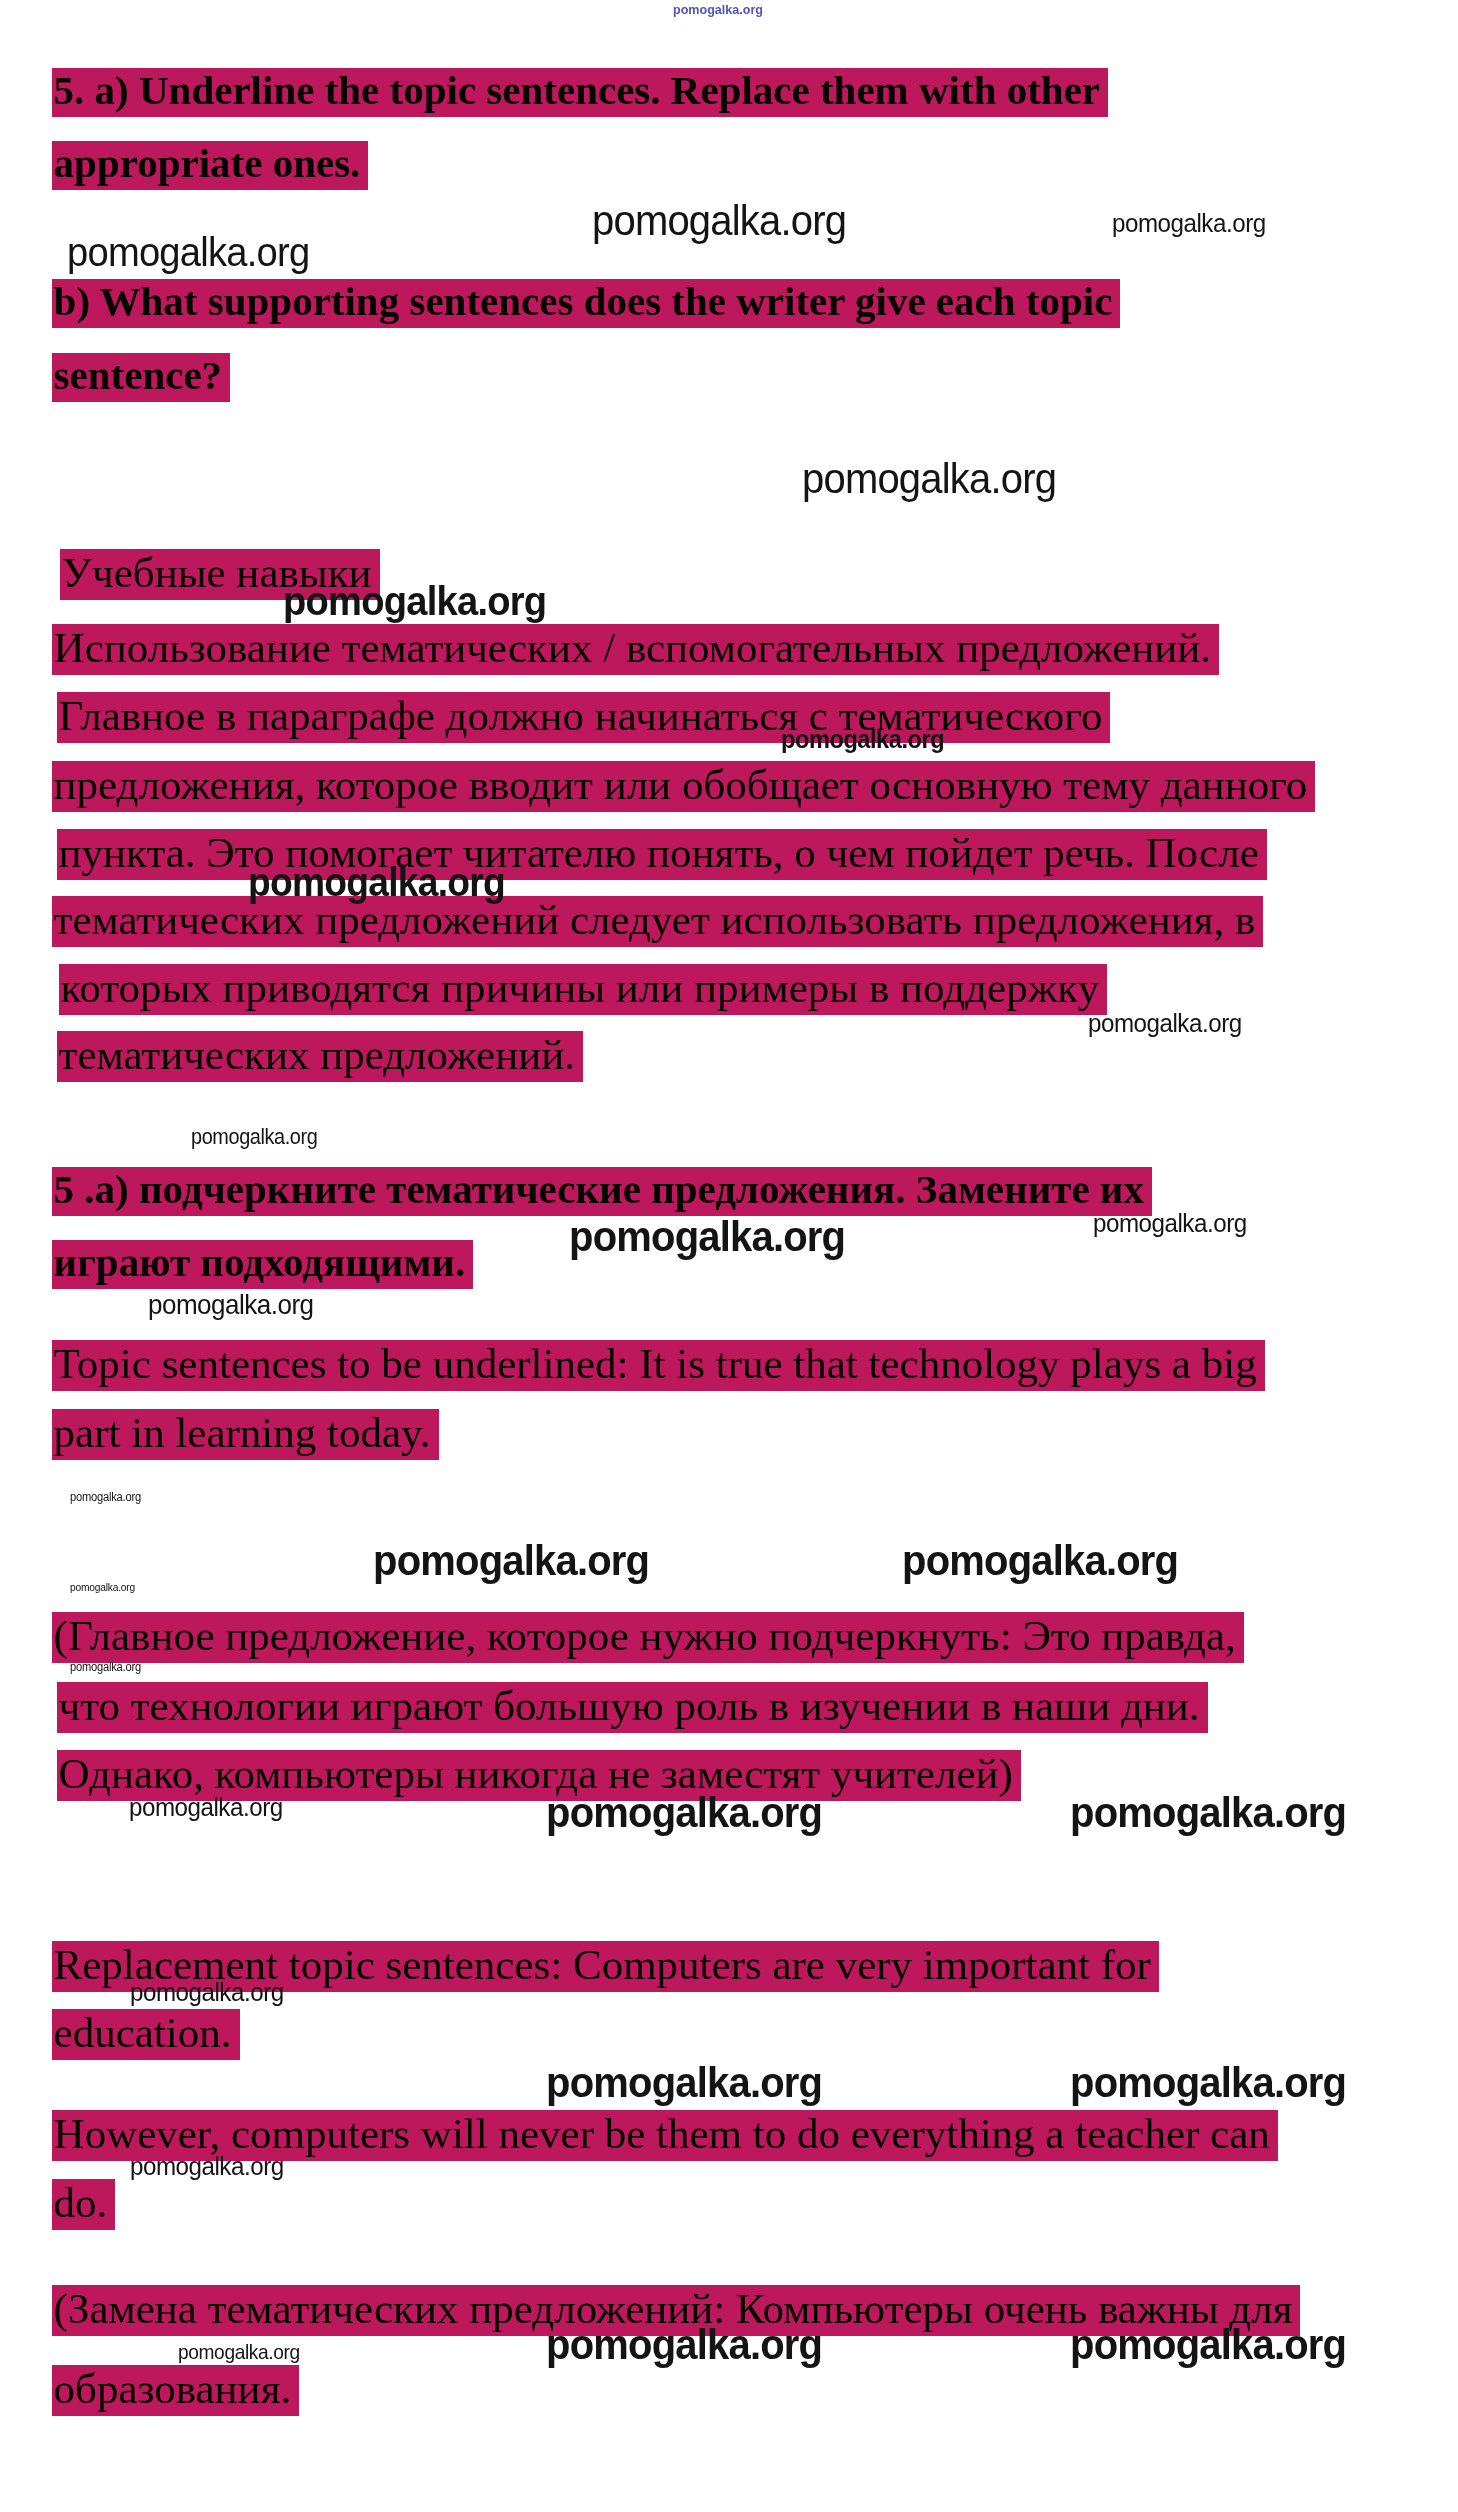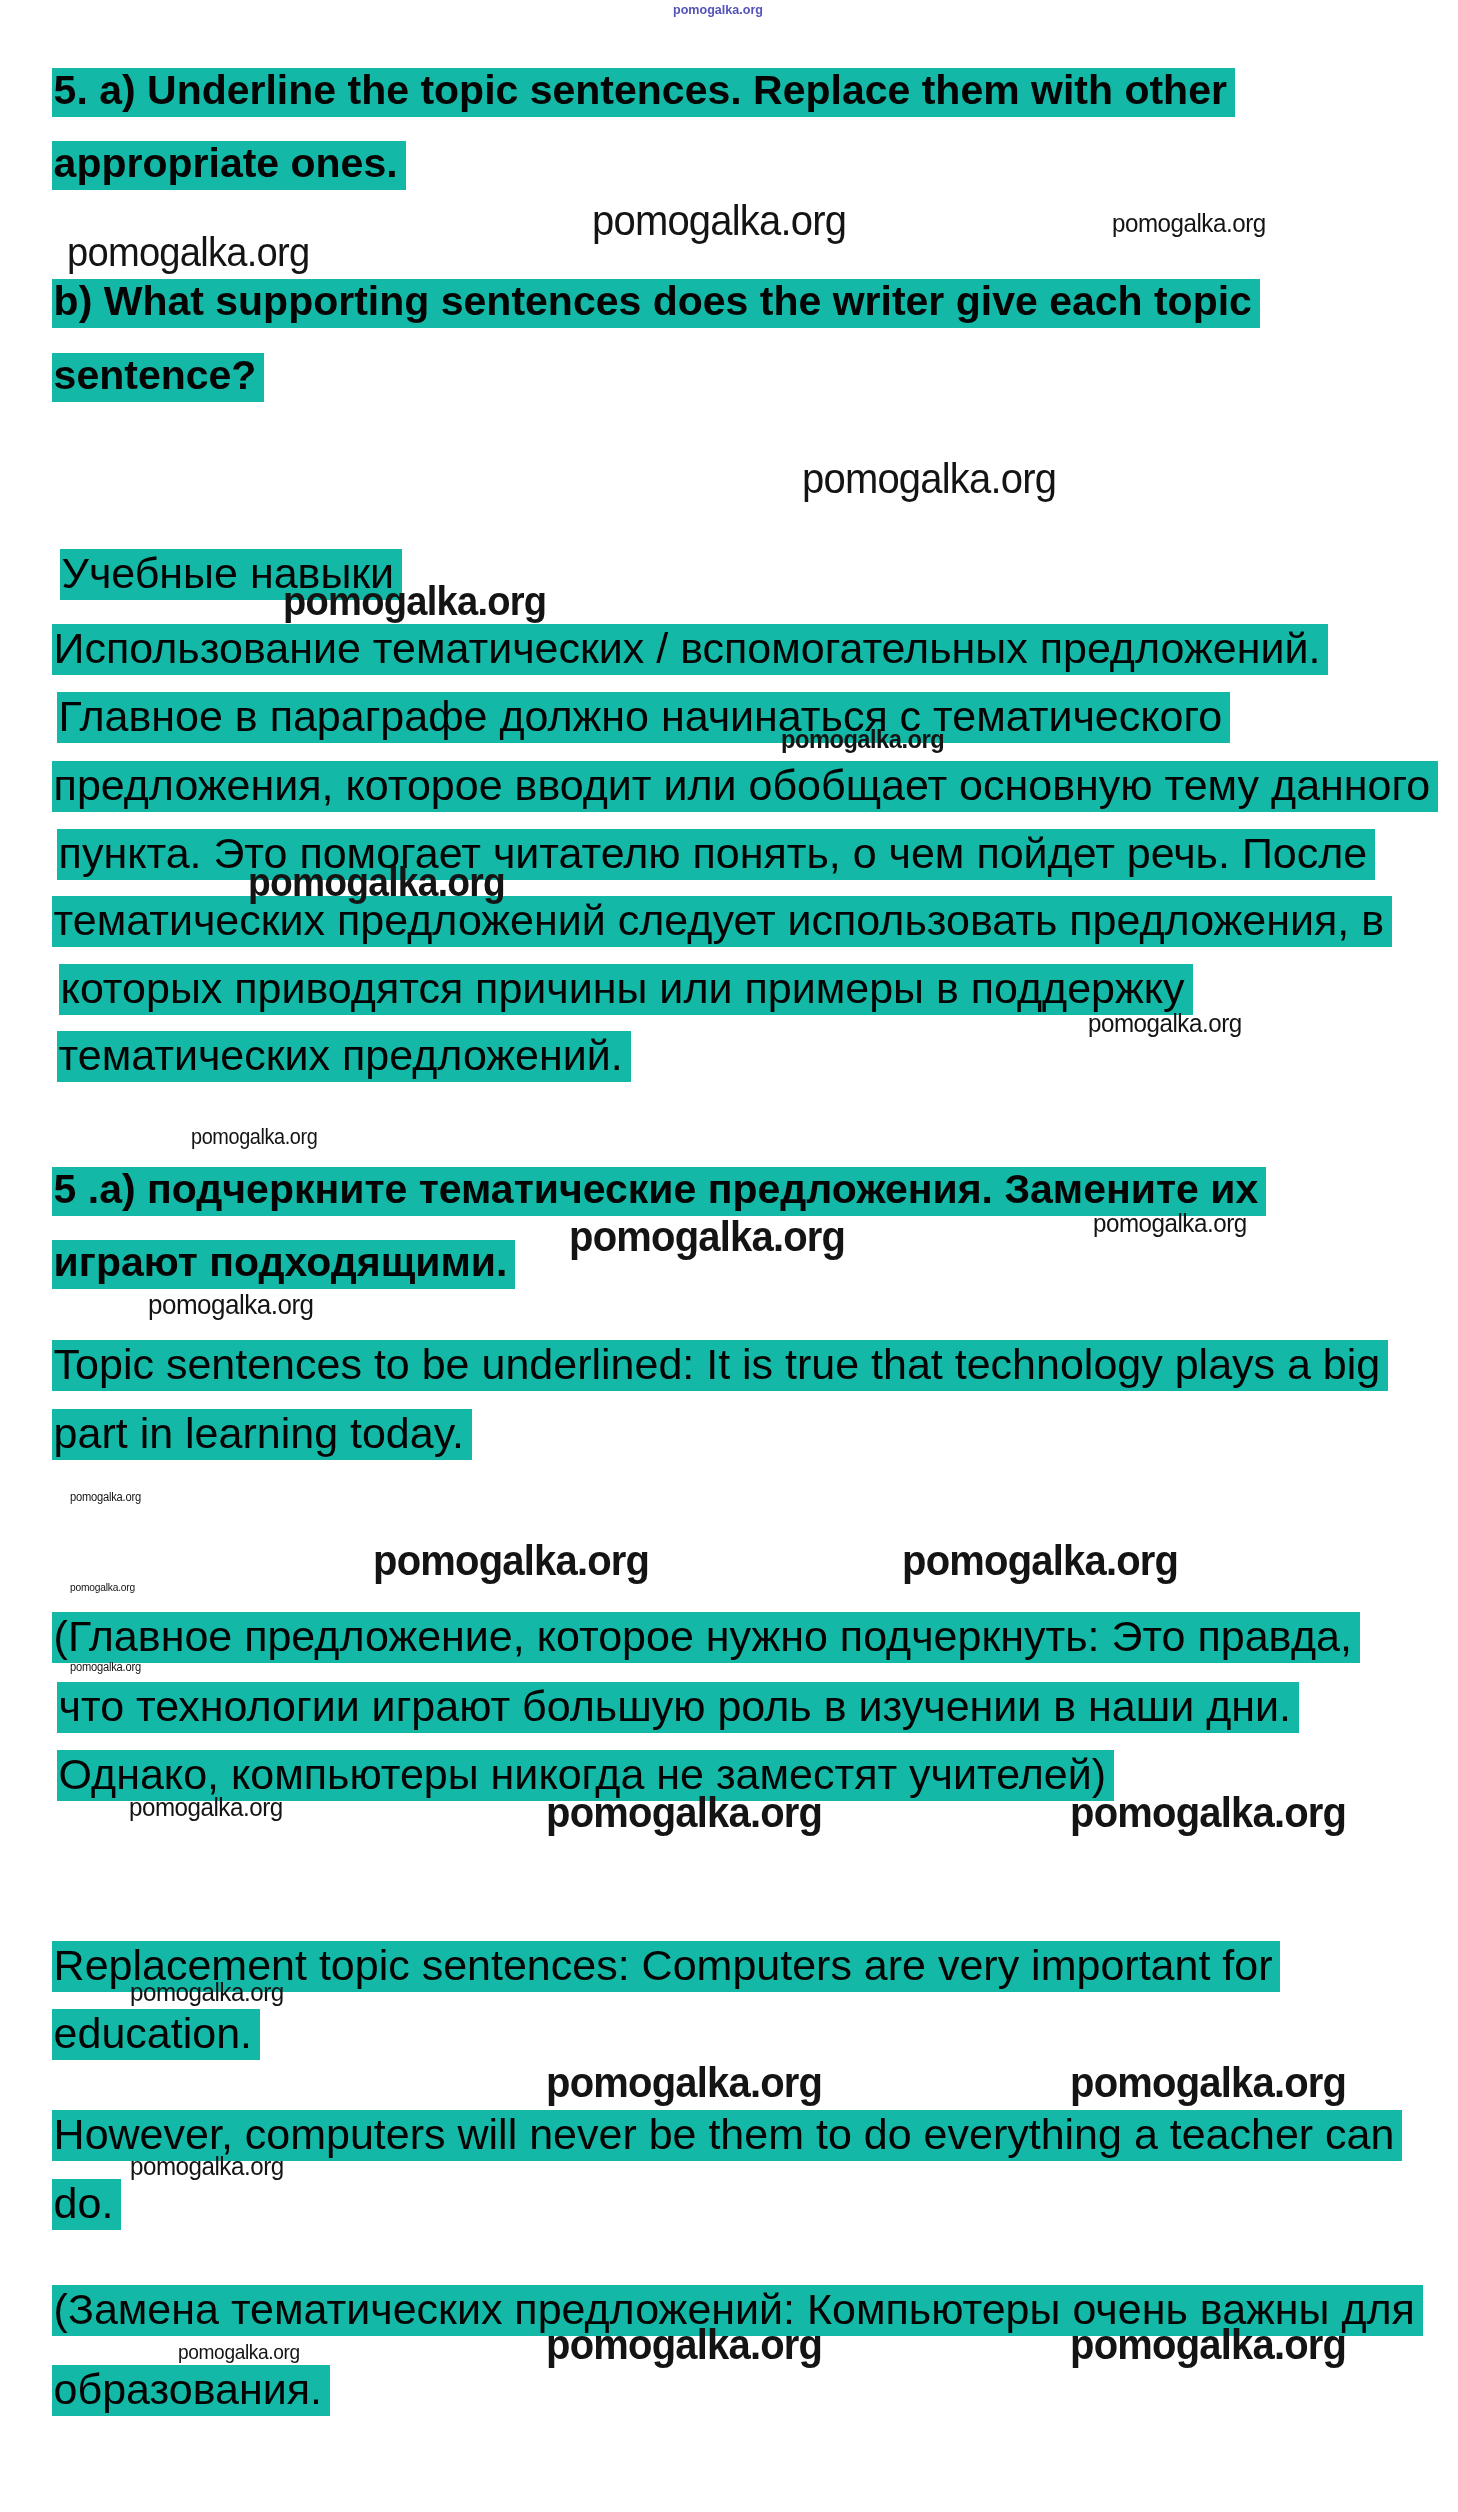--- a/index.html
+++ b/index.html
@@ -1,19 +1,19 @@
 <!DOCTYPE html>
 <html style="font-size:12.7px"><head>
 <meta charset="utf-8">
 <style>
   html,body{margin:0;padding:0;background:#ffffff;}
   .page{position:relative;width:1459px;height:2512px;background:#ffffff;overflow:hidden;
         font-family:"Liberation Serif",serif;color:#000;}
-  .line{position:absolute;white-space:nowrap;font-family:Liberation Sans, sans-serif;
-        font-size:43px;line-height:1.12;color:#040404;background:#14b8a6;padding:0 8px 3.2px 1.6px;}
+  .line{position:absolute;white-space:nowrap;font-family:Liberation Serif, serif;
+        font-size:43px;line-height:1.12;color:#040404;background:#be185d;padding:0 8px 3.2px 1.6px;}
   .h{font-weight:bold;font-size:41px;}
   .wm{position:absolute;white-space:nowrap;font-family:"Liberation Sans",sans-serif;
       color:#141414;letter-spacing:-0.02em;line-height:1;transform:scaleX(.93);transform-origin:left top;}
   .wm.b{font-weight:bold;}
   .wm.blue{color:#5353b8;font-weight:bold;letter-spacing:0;}
 </style>
 </head>
 <body>
 
 <div class="page">

